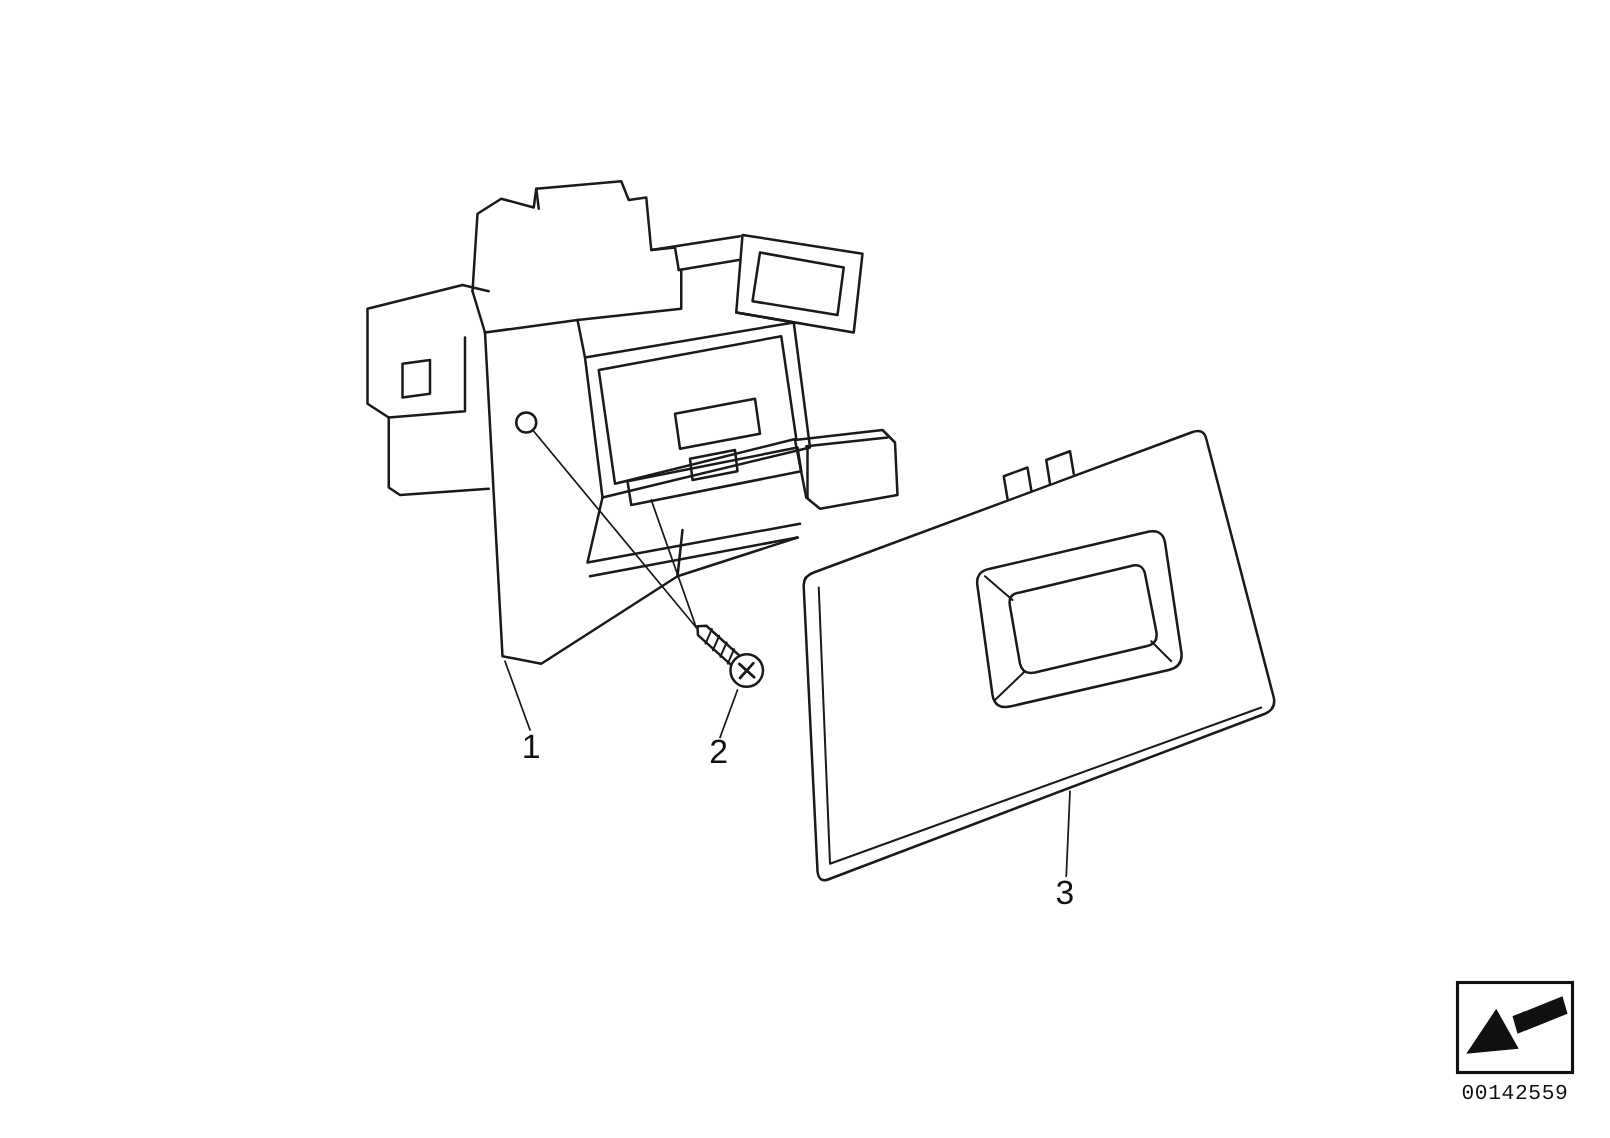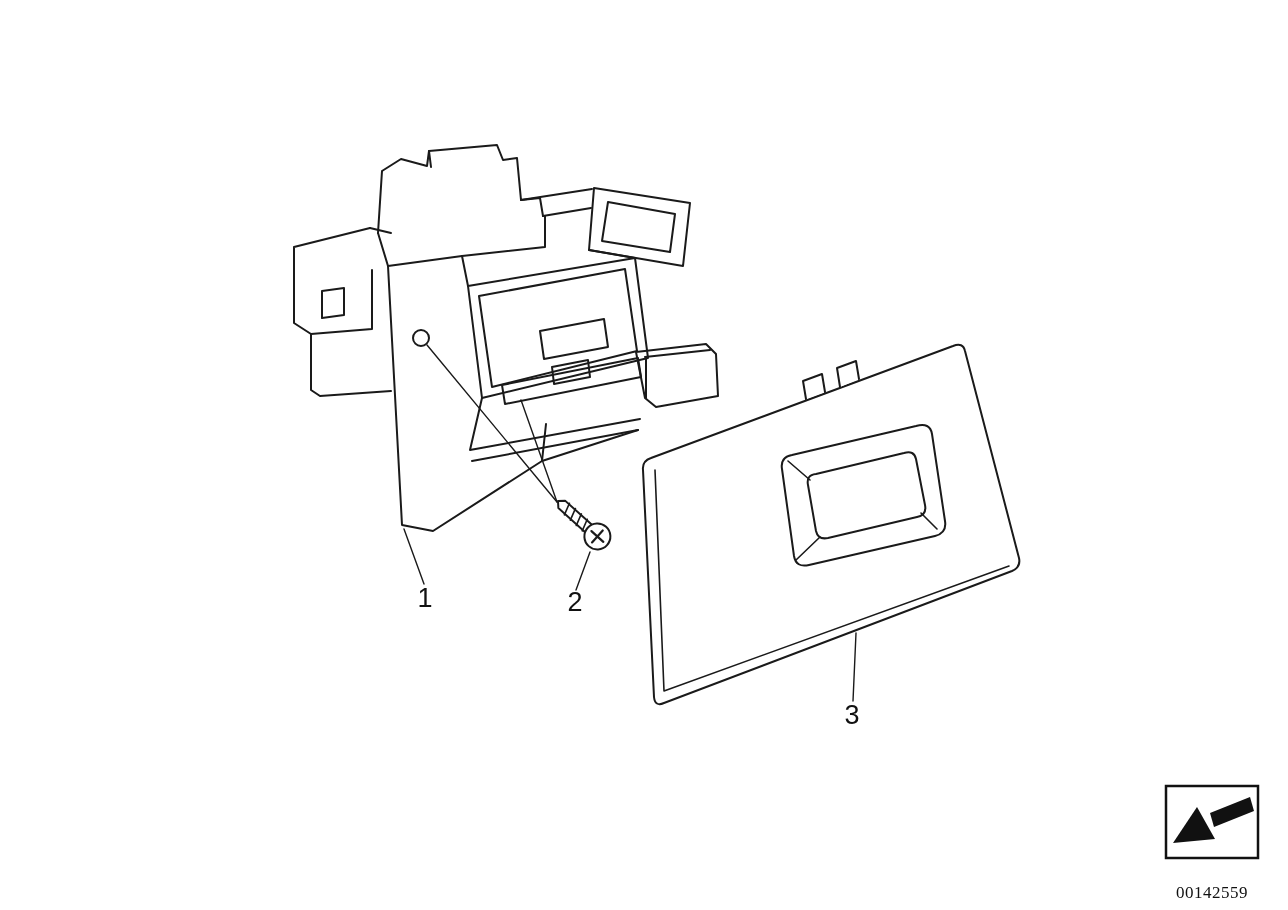--- a/index.html
+++ b/index.html
@@ -26,27 +26,26 @@
     font-family: "Liberation Sans", sans-serif;
     font-size: 27px;
     font-weight: 400;
     color: #111111;
     user-select: none;
     line-height: 1;
   }
   .image-id {
     position: absolute;
     transform: translate(-50%, -50%);
-    font-family: Liberation Serif, serif;
+    font-family: Liberation Mono, monospace;
     font-size: 17px;
     letter-spacing: 0.5px;
     color: #111111;
     white-space: nowrap;
     line-height: 1;
-    margin-top: 16px;
   }
 </style>
 </head>
 <body>
 
 <div id="stage">
 
   <svg width="1288" height="910" viewBox="0 0 1288 910">
 
     <g fill="none" stroke="#1a1a1a" stroke-width="2" stroke-linejoin="round" stroke-linecap="round">

